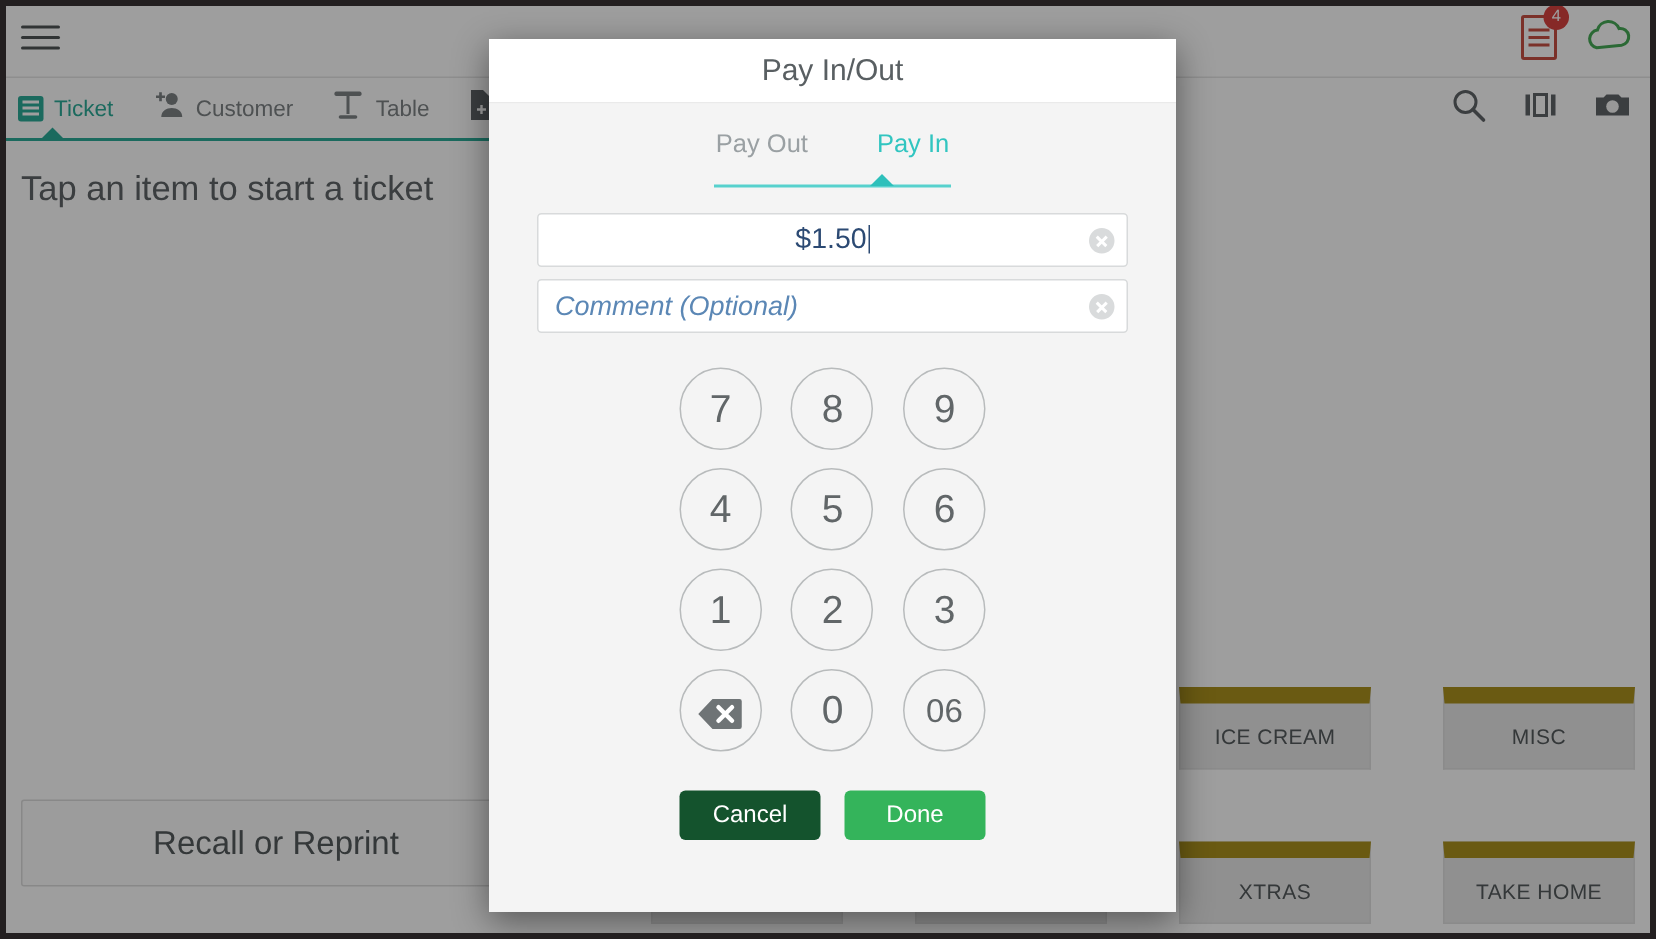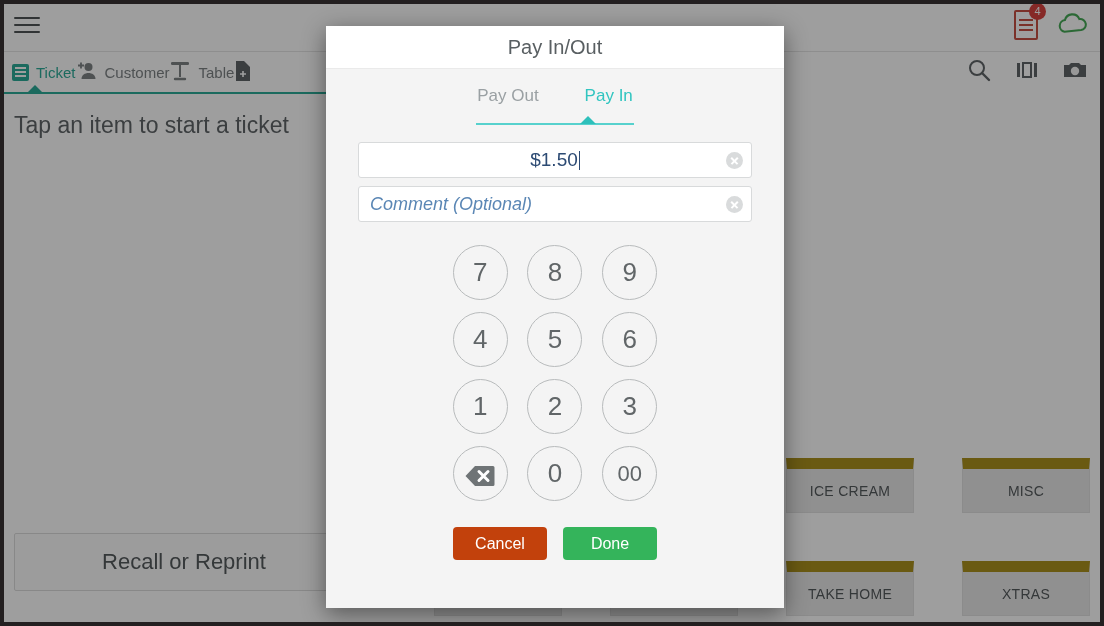--- a/index.html
+++ b/index.html
@@ -87,21 +87,21 @@
     left: 0; top: 48px; width: 100%; height: 42px;
     background: #ffffff;
     box-sizing: border-box;
   }
   .tabbar-underline {
     position: absolute; left: 0; top: 40px; width: 668px; height: 2px;
     background: #12a08b;
   }
   .tabs {
     position: absolute; left: 8px; top: 0;
-    display: flex; align-items: center; height: 40px; 
+    display: flex; align-items: center; height: 40px; gap: 26px;
   }
   .tab {
     display: flex; align-items: center; gap: 7px;
     font-size: 15px; color: #6d7376; cursor: pointer;
     position: relative; height: 40px;
   }
   .tab.active { color: #12a08b; }
   .tab .caret {
     position: absolute; bottom: 0; left: 50%;
     margin-left: -16px;
@@ -297,21 +297,21 @@
     display: flex; justify-content: center; gap: 16px;
     margin-top: 26px;
   }
   .act {
     border: none; border-radius: 4px;
     height: 33px; min-width: 94px;
     font-size: 16px; color: #fff;
     cursor: pointer;
     font-family: "Liberation Sans", sans-serif;
   }
-  .act.cancel { background: #c2410c; }
+  .act.cancel { background: #14532d; }
   .act.done { background: #34b45b; }
 </style>
 </head>
 <body>
 
 <div id="screen">
 
   <div id="app">
 
     <div class="appbar">
@@ -422,22 +422,22 @@
         <div class="bigbtn">Recall or Reprint</div>
       </div>
 
       <div class="cat-grid">
         <div class="cat-tile"></div>
         <div class="cat-tile"></div>
         <div class="cat-tile">ICE CREAM</div>
         <div class="cat-tile">MISC</div>
         <div class="cat-tile"></div>
         <div class="cat-tile"></div>
+        <div class="cat-tile">XTRAS</div>
         <div class="cat-tile">TAKE HOME</div>
-        <div class="cat-tile">XTRAS</div>
       </div>
     </div>
   </div>
 
   <div id="scrim"></div>
 
   <div id="modal">
 
     <div class="modal-title">Pay In/Out</div>
 
@@ -471,21 +471,21 @@
       <div class="key">3</div>
       <div class="key">
         <span class="bksp-glyph">
           <svg viewBox="0 0 30 22" width="30" height="22">
             <path d="M10 1 H28 a1.5 1.5 0 0 1 1.5 1.5 V19.5 a1.5 1.5 0 0 1 -1.5 1.5 H10 L0.5 11z" fill="#6f7476"></path>
             <path d="M14 6.5 L23 15.5 M23 6.5 L14 15.5" stroke="#ffffff" stroke-width="3" stroke-linecap="round"></path>
           </svg>
         </span>
       </div>
       <div class="key">0</div>
-      <div class="key dbl">00</div>
+      <div class="key dbl">06</div>
     </div>
 
     <div class="actions">
       <button class="act cancel">Cancel</button>
       <button class="act done">Done</button>
     </div>
   </div>
 
 </div>
 

